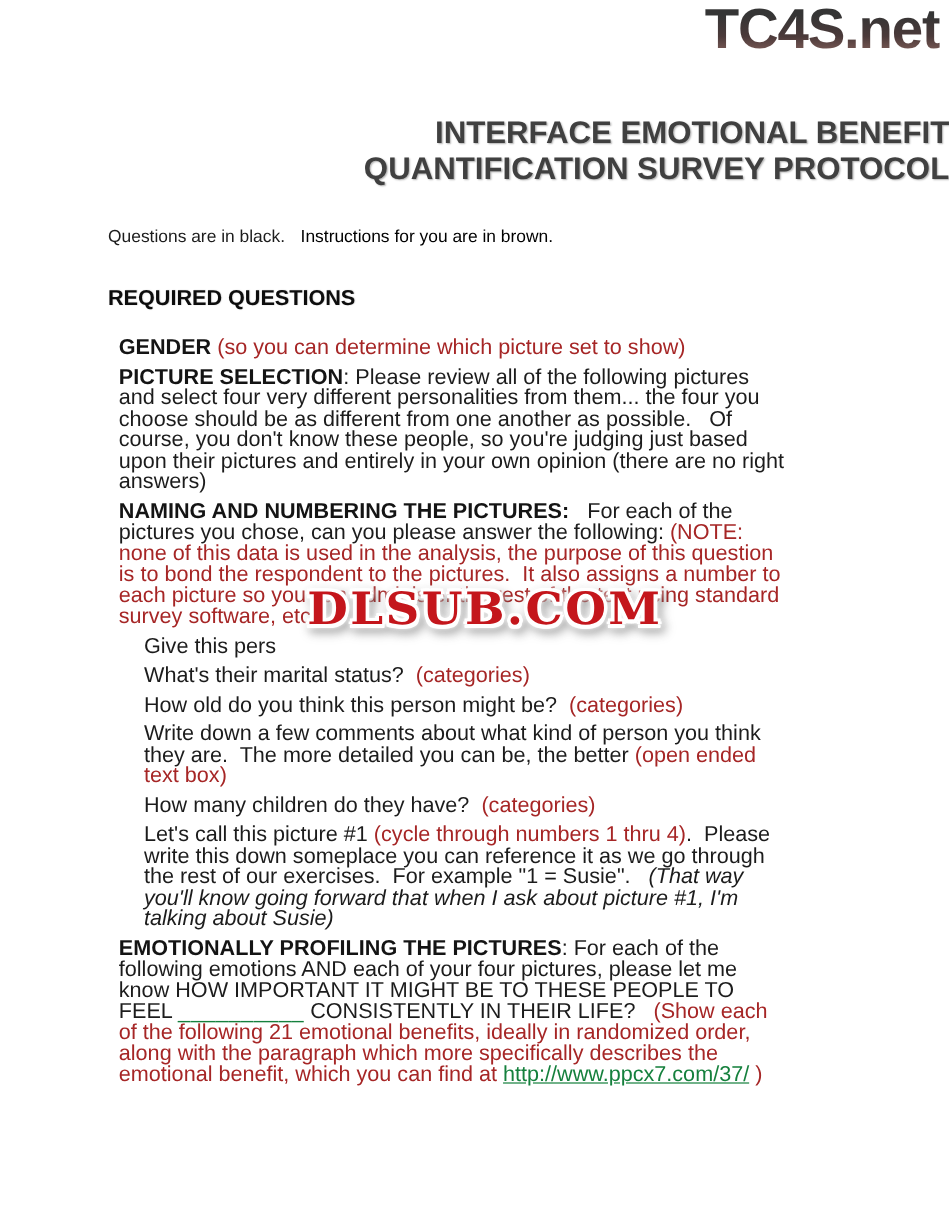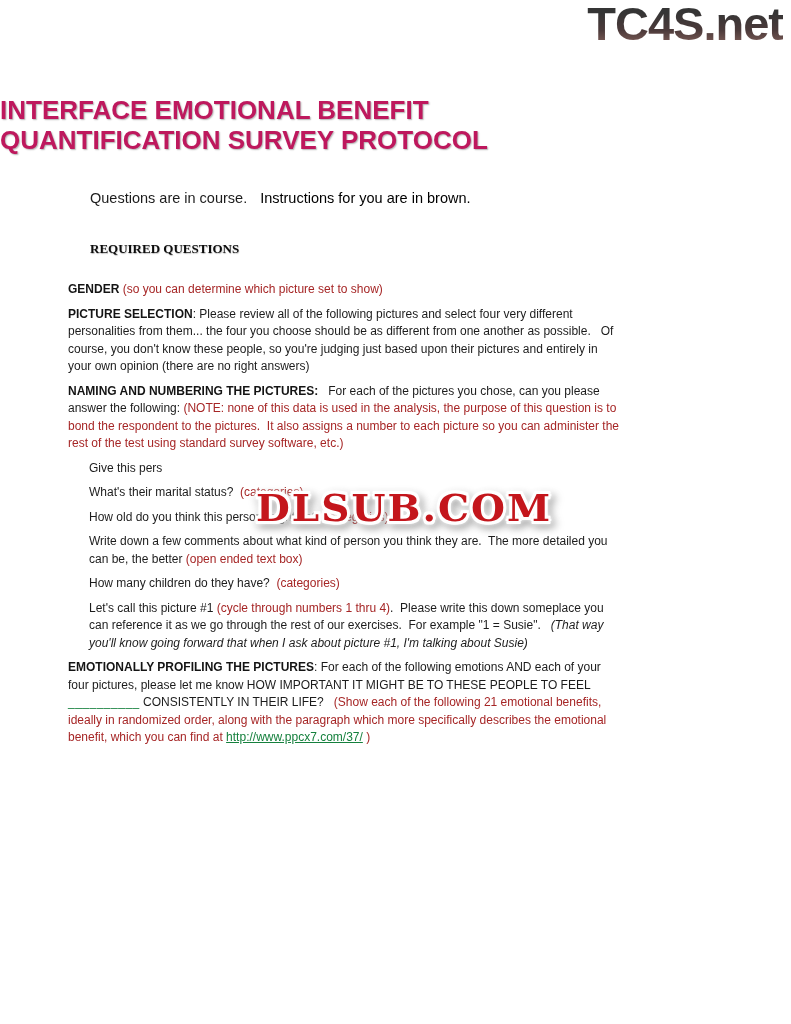--- a/index.html
+++ b/index.html
@@ -10,31 +10,31 @@
     font-family:"Liberation Sans", sans-serif;
   }
   
   .wm-tc4s {
     position:absolute; top:-2px; right:8px;
     font-size:47px; font-weight:bold; letter-spacing:-1px; line-height:52px;
     background:linear-gradient(180deg,#353535 28%,#4b3a3a 62%,#936b64 100%);
     -webkit-background-clip:text; background-clip:text; color:transparent;
   }
   .title {
-    margin:95px 0 0 0; text-align:left;
-    font-size:26px; font-weight:bold; line-height:30px; color:#be185d;
+    margin:95px 0 0 0; text-align:right;
+    font-size:26px; font-weight:bold; line-height:30px; color:#404040;
     text-shadow:1px 1px 1.5px rgba(0,0,0,0.30);
   }
   .intro { margin:34px 0 0 90px; font-size:14.5px; line-height:19px; }
   .intro .red-part { color:#000000; margin-left:13px; }
   .heading {
-    margin:29px 0 0 90px; font-size:13px; font-weight:bold; line-height:23px;
-    color:#0d0d0d; text-shadow:0.5px 0.5px 1px rgba(0,0,0,0.25);font-family:Liberation Serif, serif;
+    margin:29px 0 0 90px; font-size:18px; font-weight:bold; line-height:23px;
+    color:#0d0d0d; text-shadow:0.5px 0.5px 1px rgba(0,0,0,0.25);
   }
-  .body-text { margin:21px 0 0 68px; width:556px; font-size:12px; line-height:17.5px; }
+  .body-text { margin:21px 0 0 99px; width:556px; font-size:18px; line-height:17.5px; }
   .para { margin:0 0 7px 0; white-space:pre-wrap; }
   .para.indent2 { margin-left:21px; width:535px; }
   .seg-bold   { font-weight:bold; color:#141414; }
   .seg-red    { color:#a62626; }
   .seg-italic { font-style:italic; }
   .seg-link   { color:#15803d; text-decoration:underline; cursor:pointer; }
   .seg-blank  { color:#15803d; letter-spacing:0.5px; }
   
   .wm-dlsub {
     position:absolute; left:256px; top:486px; z-index:5;
@@ -64,21 +64,21 @@
 <div class="page">
 
   <div class="wm-tc4s">TC4S.net</div>
 
   <h1 class="title">
     <span>INTERFACE EMOTIONAL BENEFIT</span><br>
     <span>QUANTIFICATION SURVEY PROTOCOL</span>
   </h1>
 
   <p class="intro">
-    <span>Questions are in course.</span><span class="red-part">Instructions for you are in brown.</span>
+    <span>Questions are in black.</span><span class="red-part">Instructions for you are in brown.</span>
   </p>
 
   <h2 class="heading">REQUIRED QUESTIONS</h2>
 
   <div class="body-text">
     <p class="para indent1"><span class="seg-bold">GENDER</span><span class="seg-normal"> </span><span class="seg-red">(so you can determine which picture set to show)</span></p>
     <p class="para indent1"><span class="seg-bold">PICTURE SELECTION</span><span class="seg-normal">: Please review all of the following pictures and select four very different personalities from them... the four you choose should be as different from one another as possible.   Of course, you don't know these people, so you're judging just based upon their pictures and entirely in your own opinion (there are no right answers)</span></p>
     <p class="para indent1"><span class="seg-bold">NAMING AND NUMBERING THE PICTURES:</span><span class="seg-normal">   For each of the pictures you chose, can you please answer the following: </span><span class="seg-red">(NOTE: none of this data is used in the analysis, the purpose of this question is to bond the respondent to the pictures.  It also assigns a number to each picture so you can administer the rest of the test using standard survey software, etc.)</span></p>
     <p class="para indent2"><span class="seg-normal">Give this pers</span></p>
     <p class="para indent2"><span class="seg-normal">What's their marital status?  </span><span class="seg-red">(categories)</span></p>

